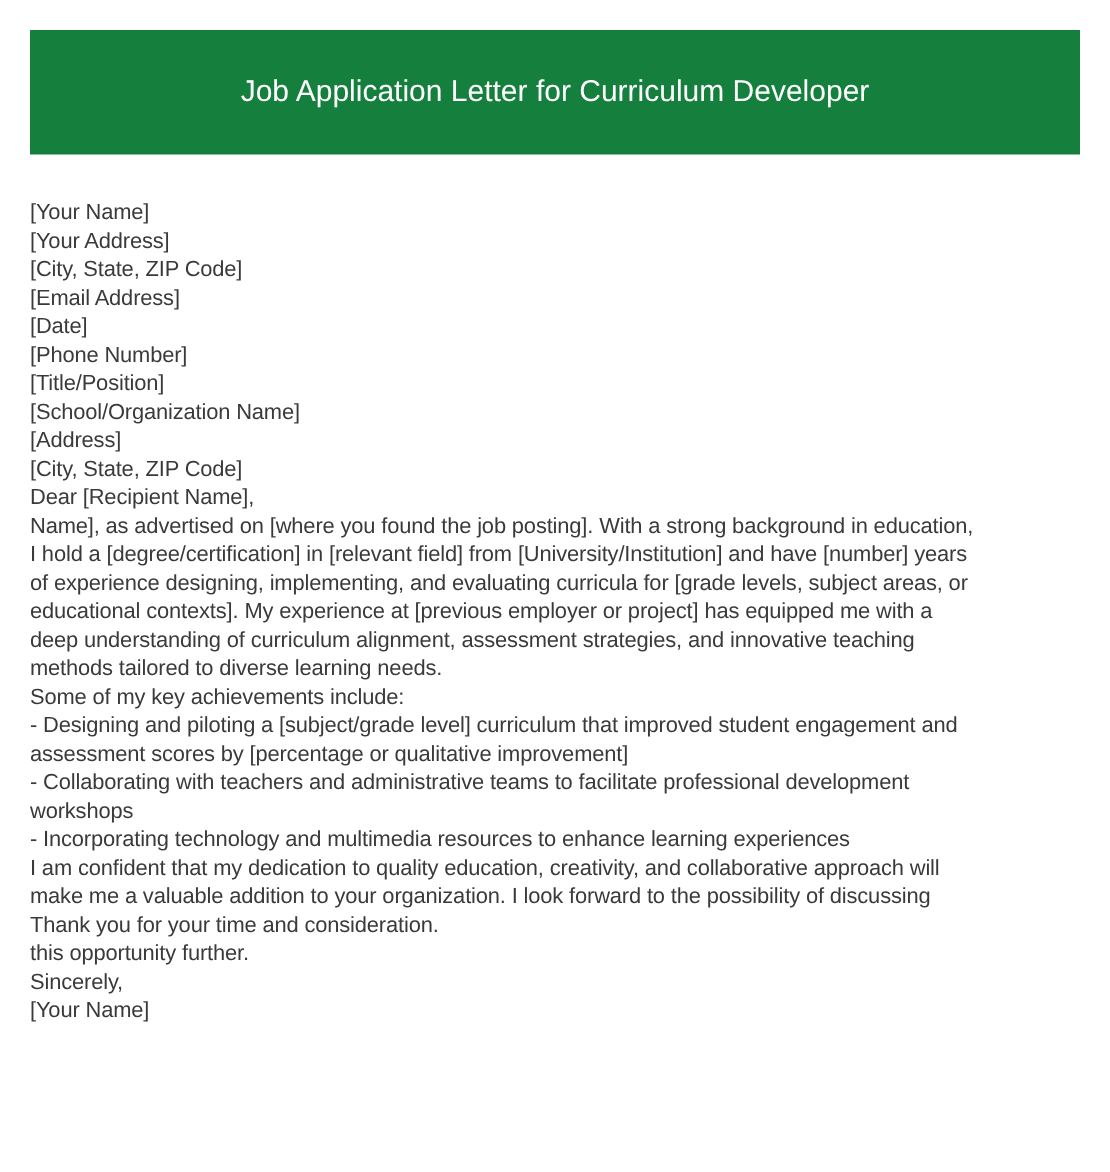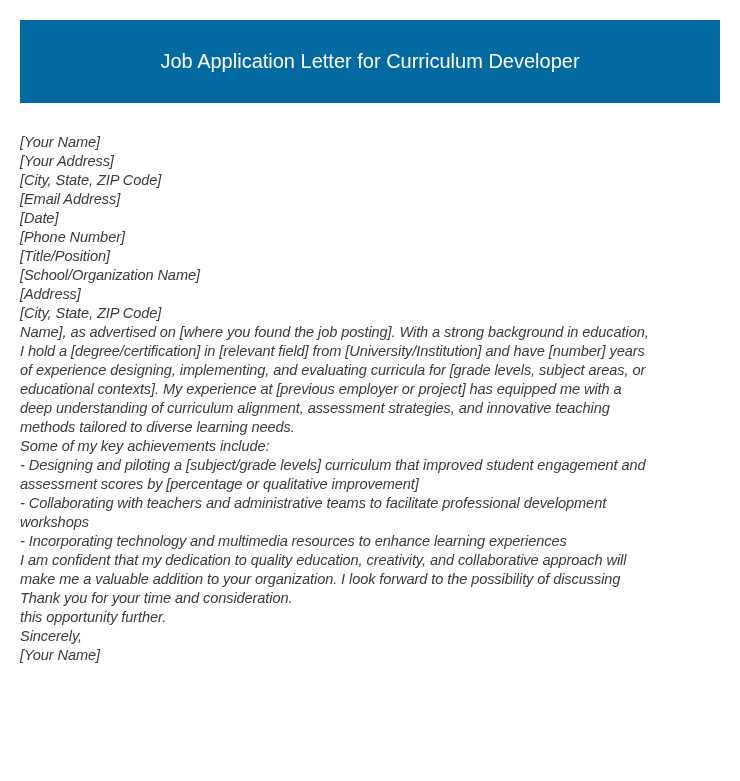--- a/index.html
+++ b/index.html
@@ -1,26 +1,26 @@
 <!DOCTYPE html>
 <html><head>
 <meta charset="utf-8">
 <style>
   html, body { margin: 0; padding: 0; background: #ffffff; }
   body { width: 740px; height: 781px; position: relative; overflow: hidden; }
   .header {
     position: absolute; left: 20px; top: 20px; width: 700px; height: 83px;
-    background: #0369a1; color: #ffffff;
+    background: #15803d; color: #ffffff;
     display: flex; align-items: center; justify-content: center;
     font-family: "Liberation Sans", sans-serif; font-size: 20px;
   }
   .content {
     position: absolute; left: 20px; top: 133px; width: 705px;
     font-family: "Liberation Sans", sans-serif; font-size: 14.6px;
-    line-height: 19px; color: #3a3a3a; letter-spacing: -0.1px; font-style: italic;
+    line-height: 19px; color: #3a3a3a; letter-spacing: -0.1px;
   }
   .line { white-space: nowrap; }
 </style>
 </head>
 <body>
 
 <div class="header">
   <span>Job Application Letter for Curriculum Developer</span>
 </div>
 
@@ -28,28 +28,29 @@
   <div class="line">[Your Name]</div>
   <div class="line">[Your Address]</div>
   <div class="line">[City, State, ZIP Code]</div>
   <div class="line">[Email Address]</div>
   <div class="line">[Date]</div>
   <div class="line">[Phone Number]</div>
   <div class="line">[Title/Position]</div>
   <div class="line">[School/Organization Name]</div>
   <div class="line">[Address]</div>
   <div class="line">[City, State, ZIP Code]</div>
+  <div class="line">Dear [Recipient Name],</div>
   <div class="line">Name], as advertised on [where you found the job posting]. With a strong background in education,</div>
   <div class="line">I hold a [degree/certification] in [relevant field] from [University/Institution] and have [number] years</div>
   <div class="line">of experience designing, implementing, and evaluating curricula for [grade levels, subject areas, or</div>
   <div class="line">educational contexts]. My experience at [previous employer or project] has equipped me with a</div>
   <div class="line">deep understanding of curriculum alignment, assessment strategies, and innovative teaching</div>
   <div class="line">methods tailored to diverse learning needs.</div>
   <div class="line">Some of my key achievements include:</div>
-  <div class="line">- Designing and piloting a [subject/grade levels] curriculum that improved student engagement and</div>
+  <div class="line">- Designing and piloting a [subject/grade level] curriculum that improved student engagement and</div>
   <div class="line">assessment scores by [percentage or qualitative improvement]</div>
   <div class="line">- Collaborating with teachers and administrative teams to facilitate professional development</div>
   <div class="line">workshops</div>
   <div class="line">- Incorporating technology and multimedia resources to enhance learning experiences</div>
   <div class="line">I am confident that my dedication to quality education, creativity, and collaborative approach will</div>
   <div class="line">make me a valuable addition to your organization. I look forward to the possibility of discussing</div>
   <div class="line">Thank you for your time and consideration.</div>
   <div class="line">this opportunity further.</div>
   <div class="line">Sincerely,</div>
   <div class="line">[Your Name]</div>

